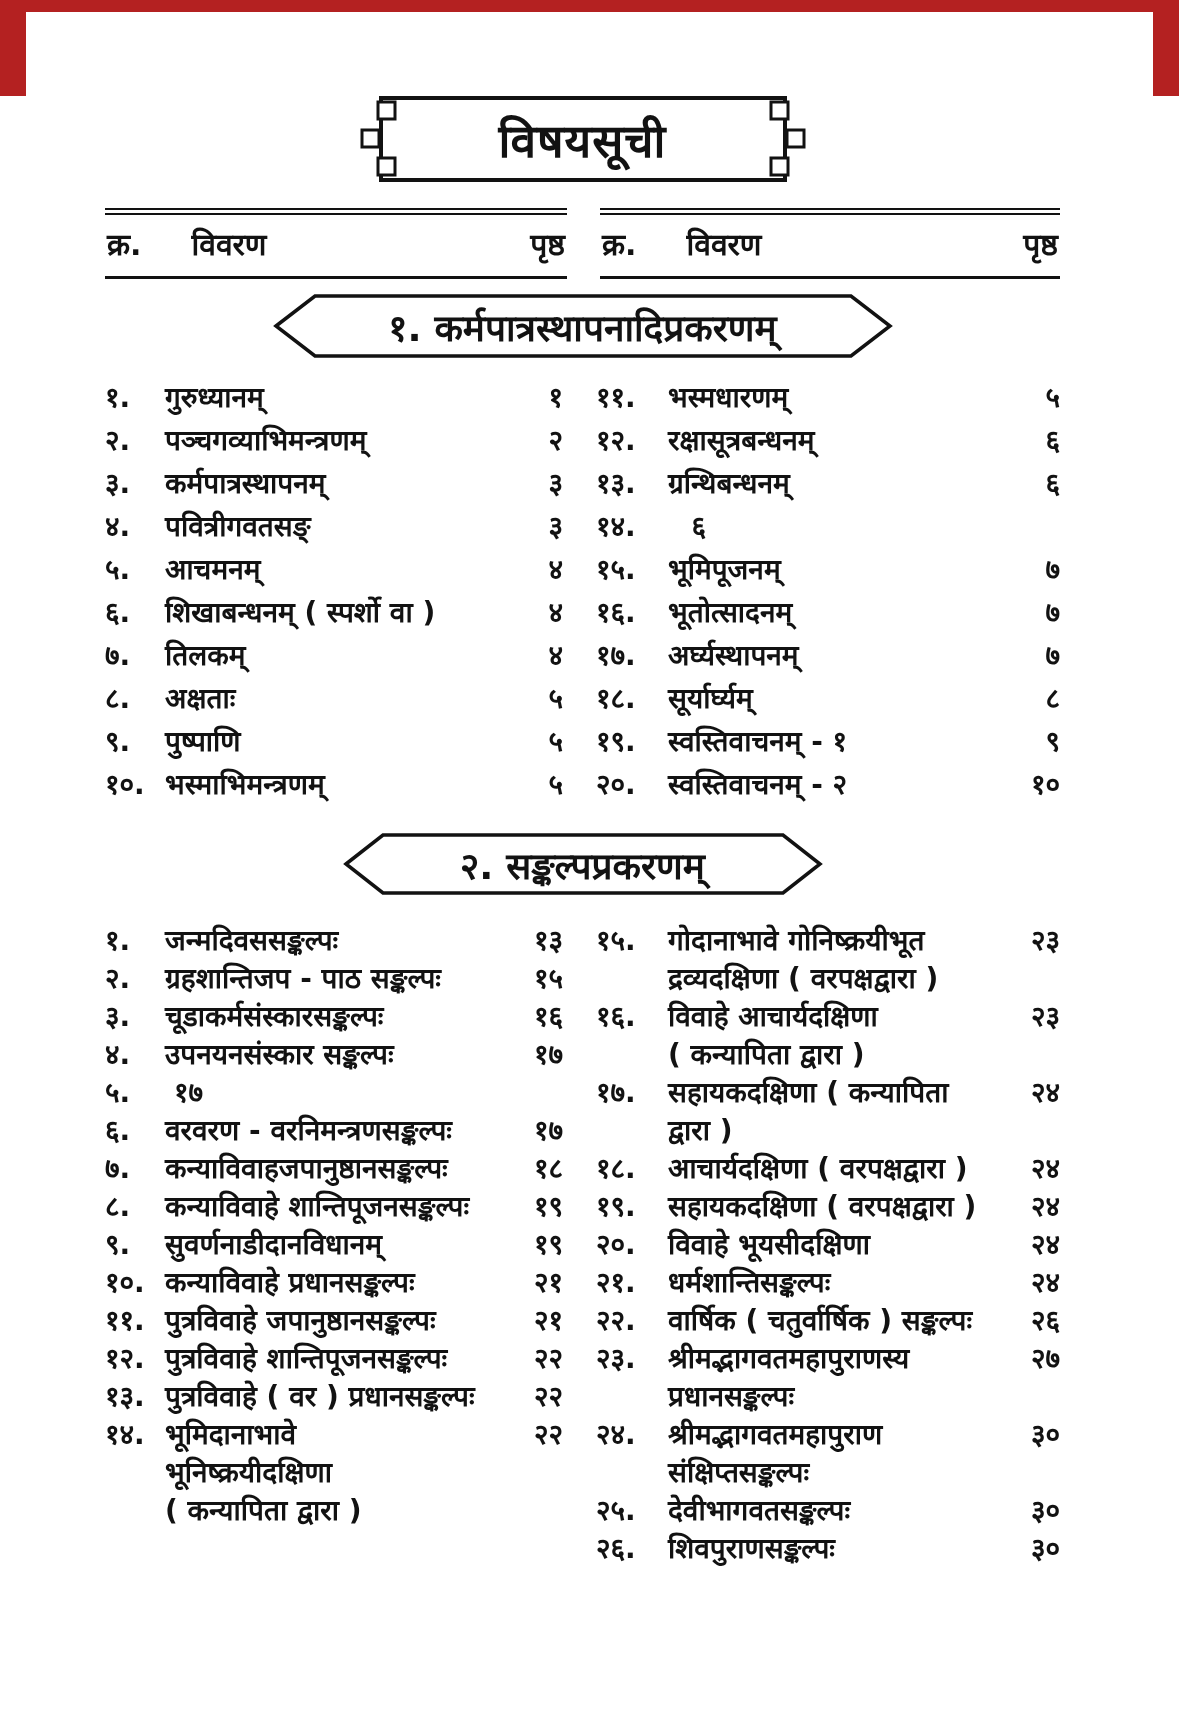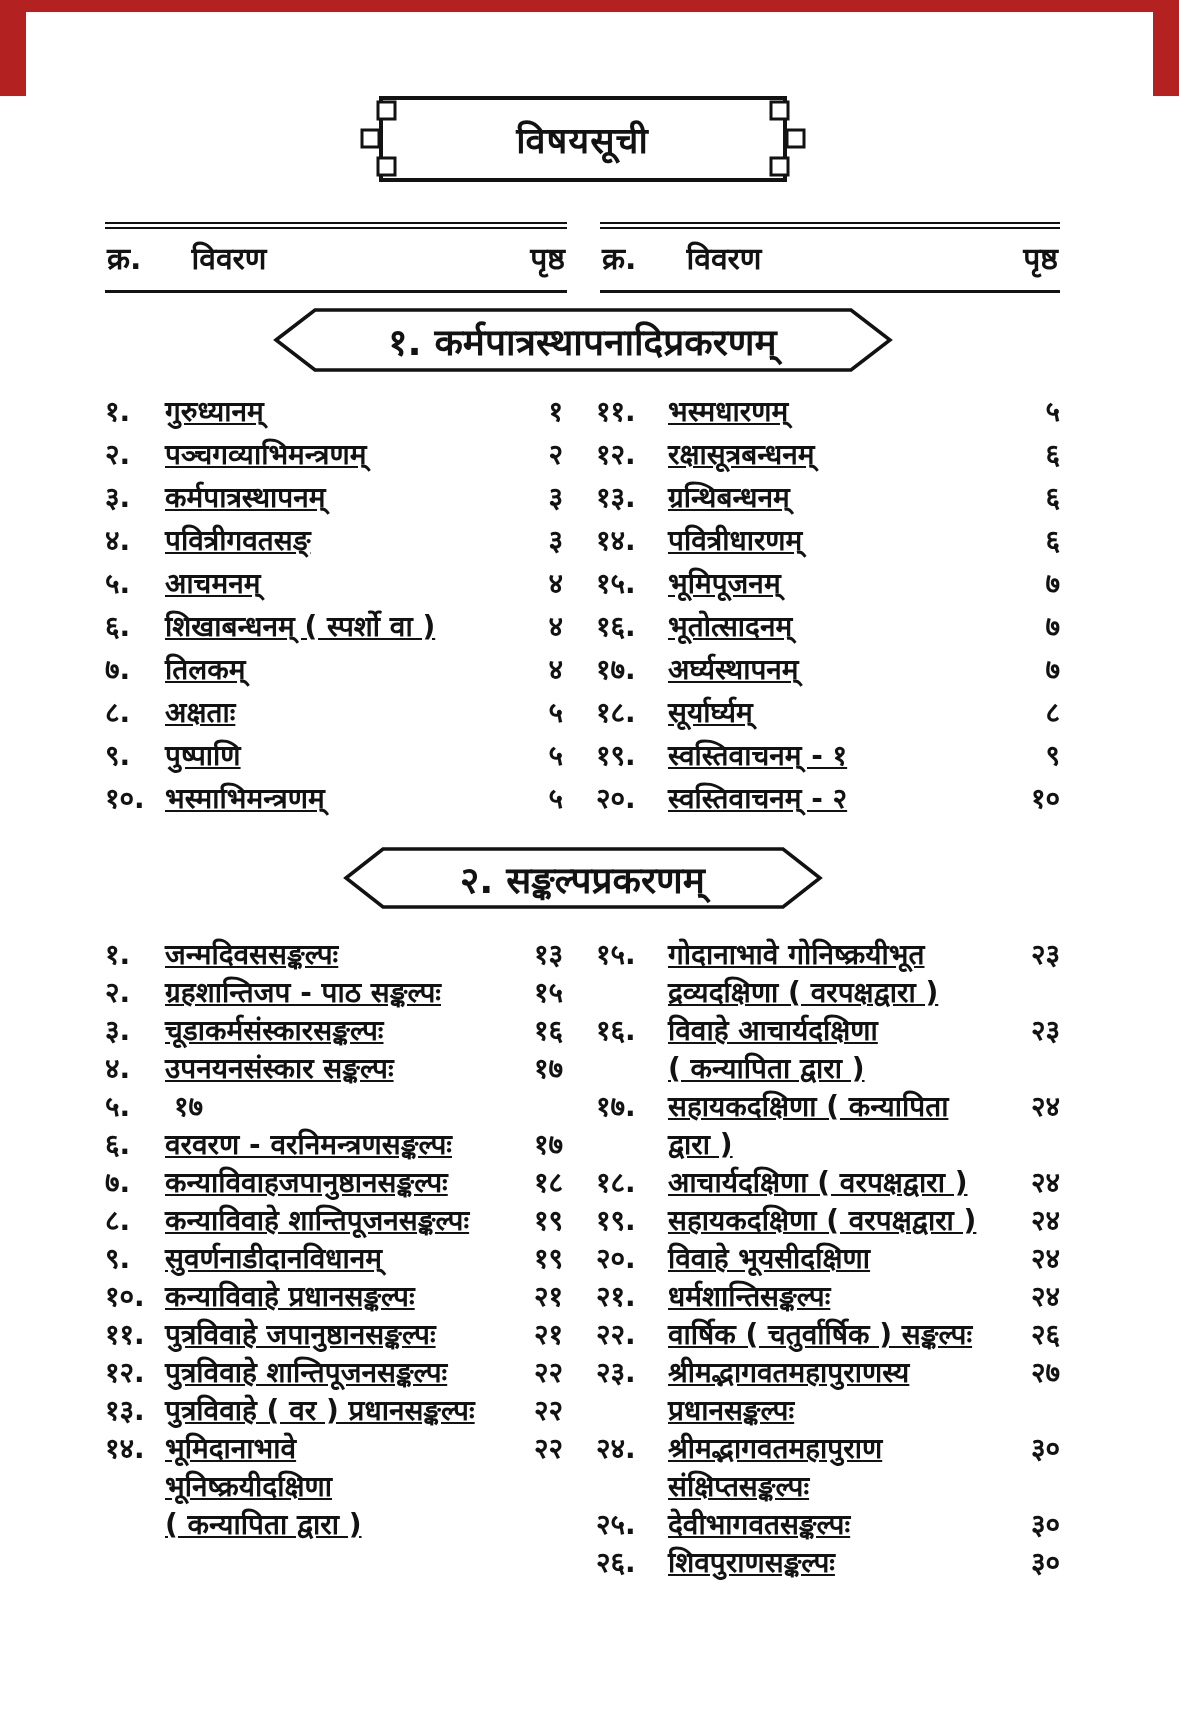--- a/index.html
+++ b/index.html
@@ -15,27 +15,27 @@
   .frame-corner { position:absolute; top:0; width:26px; height:96px; background:var(--frame-red); }
   .frame-corner.l { left:0; } .frame-corner.r { right:0; }
 
   .content { position:relative; width:955px; margin:0 auto 0 105px; }
 
   
   .title-box {
     width:400px; height:78px; margin:96px auto 0; border:4px solid var(--ink);
     display:flex; align-items:center; justify-content:center; position:relative;
   }
-  .title-box h1 { margin:0; font-size:36px; letter-spacing:1px; }
+  .title-box h1 { margin:0; font-size:46px; letter-spacing:1px; }
   .orn { position:absolute; top:50%; width:40px; height:78px; }
   .orn.l { left:-24px; transform:translateY(-50%); }
   .orn.r { right:-24px; transform:translateY(-50%) scaleX(-1); }
 
   
-  .thead { display:flex; margin-top:40px; font-size:30px; }
+  .thead { display:flex; margin-top:26px; font-size:30px; }
   .thead .blk {
     display:flex; align-items:baseline;
     border-top:7px double var(--ink); border-bottom:3px solid var(--ink);
     padding:8px 2px 12px;
   }
   .blk.left  { width:458px; margin-right:33px; }
   .blk.right { flex:1; }
   .h-desc { margin-left:50px; }
   .h-page { margin-left:auto; }
 
@@ -50,21 +50,21 @@
   .cols { display:flex; margin-top:17px; }
   .cols .col.left  { width:458px; margin-right:33px; }
   .cols .col.right { flex:1; }
   .entry { display:flex; align-items:flex-start; font-size:28px; }
   .sec1 .entry { line-height:43px; }
   .sec2 .entry { line-height:38px; }
   .sec2 .cols  { margin-top:26px; }
   .entry .no { flex:none; }
   .col.left  .entry .no { width:60px; }
   .col.right .entry .no { width:72px; }
-  .entry .t  { flex:1; white-space:pre-line;text-decoration:underline; }
+  .entry .t  { flex:1; white-space:pre-line; }
   .entry .pg { flex:none; margin-left:6px; min-width:32px; text-align:right; }
 </style>
 </head>
 <body>
 
 <div class="frame-top"></div>
 <div class="frame-corner l"></div>
 <div class="frame-corner r"></div>
 
 <div class="content">
@@ -183,21 +183,20 @@
   </div>
 
   <div class="entry">
     <span class="no">१३.</span>
     <span class="t">ग्रन्थिबन्धनम्</span>
     <span class="pg">६</span>
   </div>
 
   <div class="entry">
     <span class="no">१४.</span>
-    <span class="t">पवित्रीधारणम्</span>
     <span class="pg">६</span>
   </div>
 
   <div class="entry">
     <span class="no">१५.</span>
     <span class="t">भूमिपूजनम्</span>
     <span class="pg">७</span>
   </div>
 
   <div class="entry">

